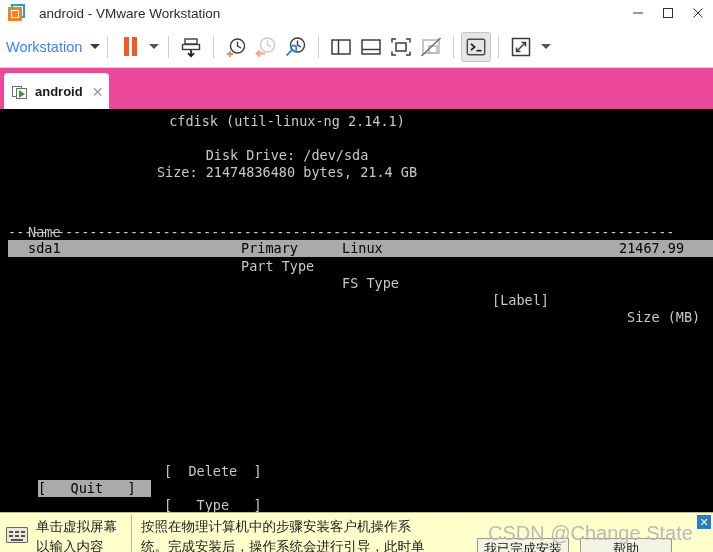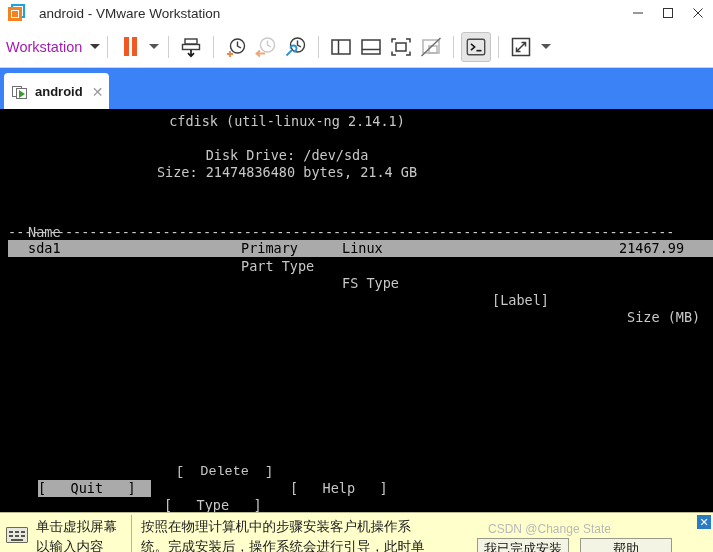--- a/index.html
+++ b/index.html
@@ -81,21 +81,21 @@
     position: absolute;
     left: 0; top: 26px;
     width: 713px; height: 41px;
     background: #ffffff;
     display: flex;
     align-items: center;
   }
   .tb-ws {
     margin-left: 6px;
     font-size: 14.5px;
-    color: #a21caf;
+    color: #3b82f6;
     display: flex;
     align-items: center;
     white-space: nowrap;
   }
   .caret {
     display: inline-block;
     margin-left: 8px;
     width: 0; height: 0;
     border-left: 5px solid transparent;
     border-right: 5px solid transparent;
@@ -134,21 +134,21 @@
     border-top: 5px solid #555;
     margin-left: 2px;
     flex: 0 0 auto;
   }
 
   
   .tabstrip {
     position: absolute;
     left: 0; top: 67px;
     width: 713px; height: 42px;
-    background: #3b82f6;
+    background: #ec4899;
     border-top: 1px solid #d2d2d2;
     box-sizing: border-box;
   }
   .tab {
     position: absolute;
     left: 4px; top: 5px;
     height: 37px;
     min-width: 96px;
     background: #ffffff;
     border-top-left-radius: 4px;
@@ -317,21 +317,21 @@
     width: 14px; height: 14px;
     background: #2a7ac4;
     color: #ffffff;
     font-size: 11px;
     line-height: 14px;
     text-align: center;
   }
   .watermark {
     position: absolute;
     left: 488px; top: 522px;
-    font-size: 12px;
+    font-size: 20px;
     color: #b9b9b9;
     white-space: nowrap;
     pointer-events: none;
   }
 </style>
 </head>
 <body>
 
 <div id="app">
 
@@ -509,22 +509,21 @@
       <span style="left:20px;">sda1</span>
       <span style="left:128px;"></span>
       <span style="left:233px;">Primary</span>
       <span style="left:334px;">Linux</span>
       <span style="left:484px;"></span>
       <span style="left:611px;">21467.99</span>
     </div>
 
     
     <div class="trow" style="top:337px;">
-      <span style="position:absolute;left:176px;font-family:Liberation Mono, monospace;">[  Delete  ]</span>
-      <span style="position:absolute;left:290px;">[   Help   ]</span>
+      <span style="position:absolute;left:164px;">[  Delete  ]</span>
       
       
     </div>
 
     
     <div class="trow" style="top:354px;">
       <span class="quitbar" style="left:38px;width:113px;">
         <span>[   Quit   ]</span>
       </span>
       <span style="position:absolute;left:164px;">[   Type   ]</span>

